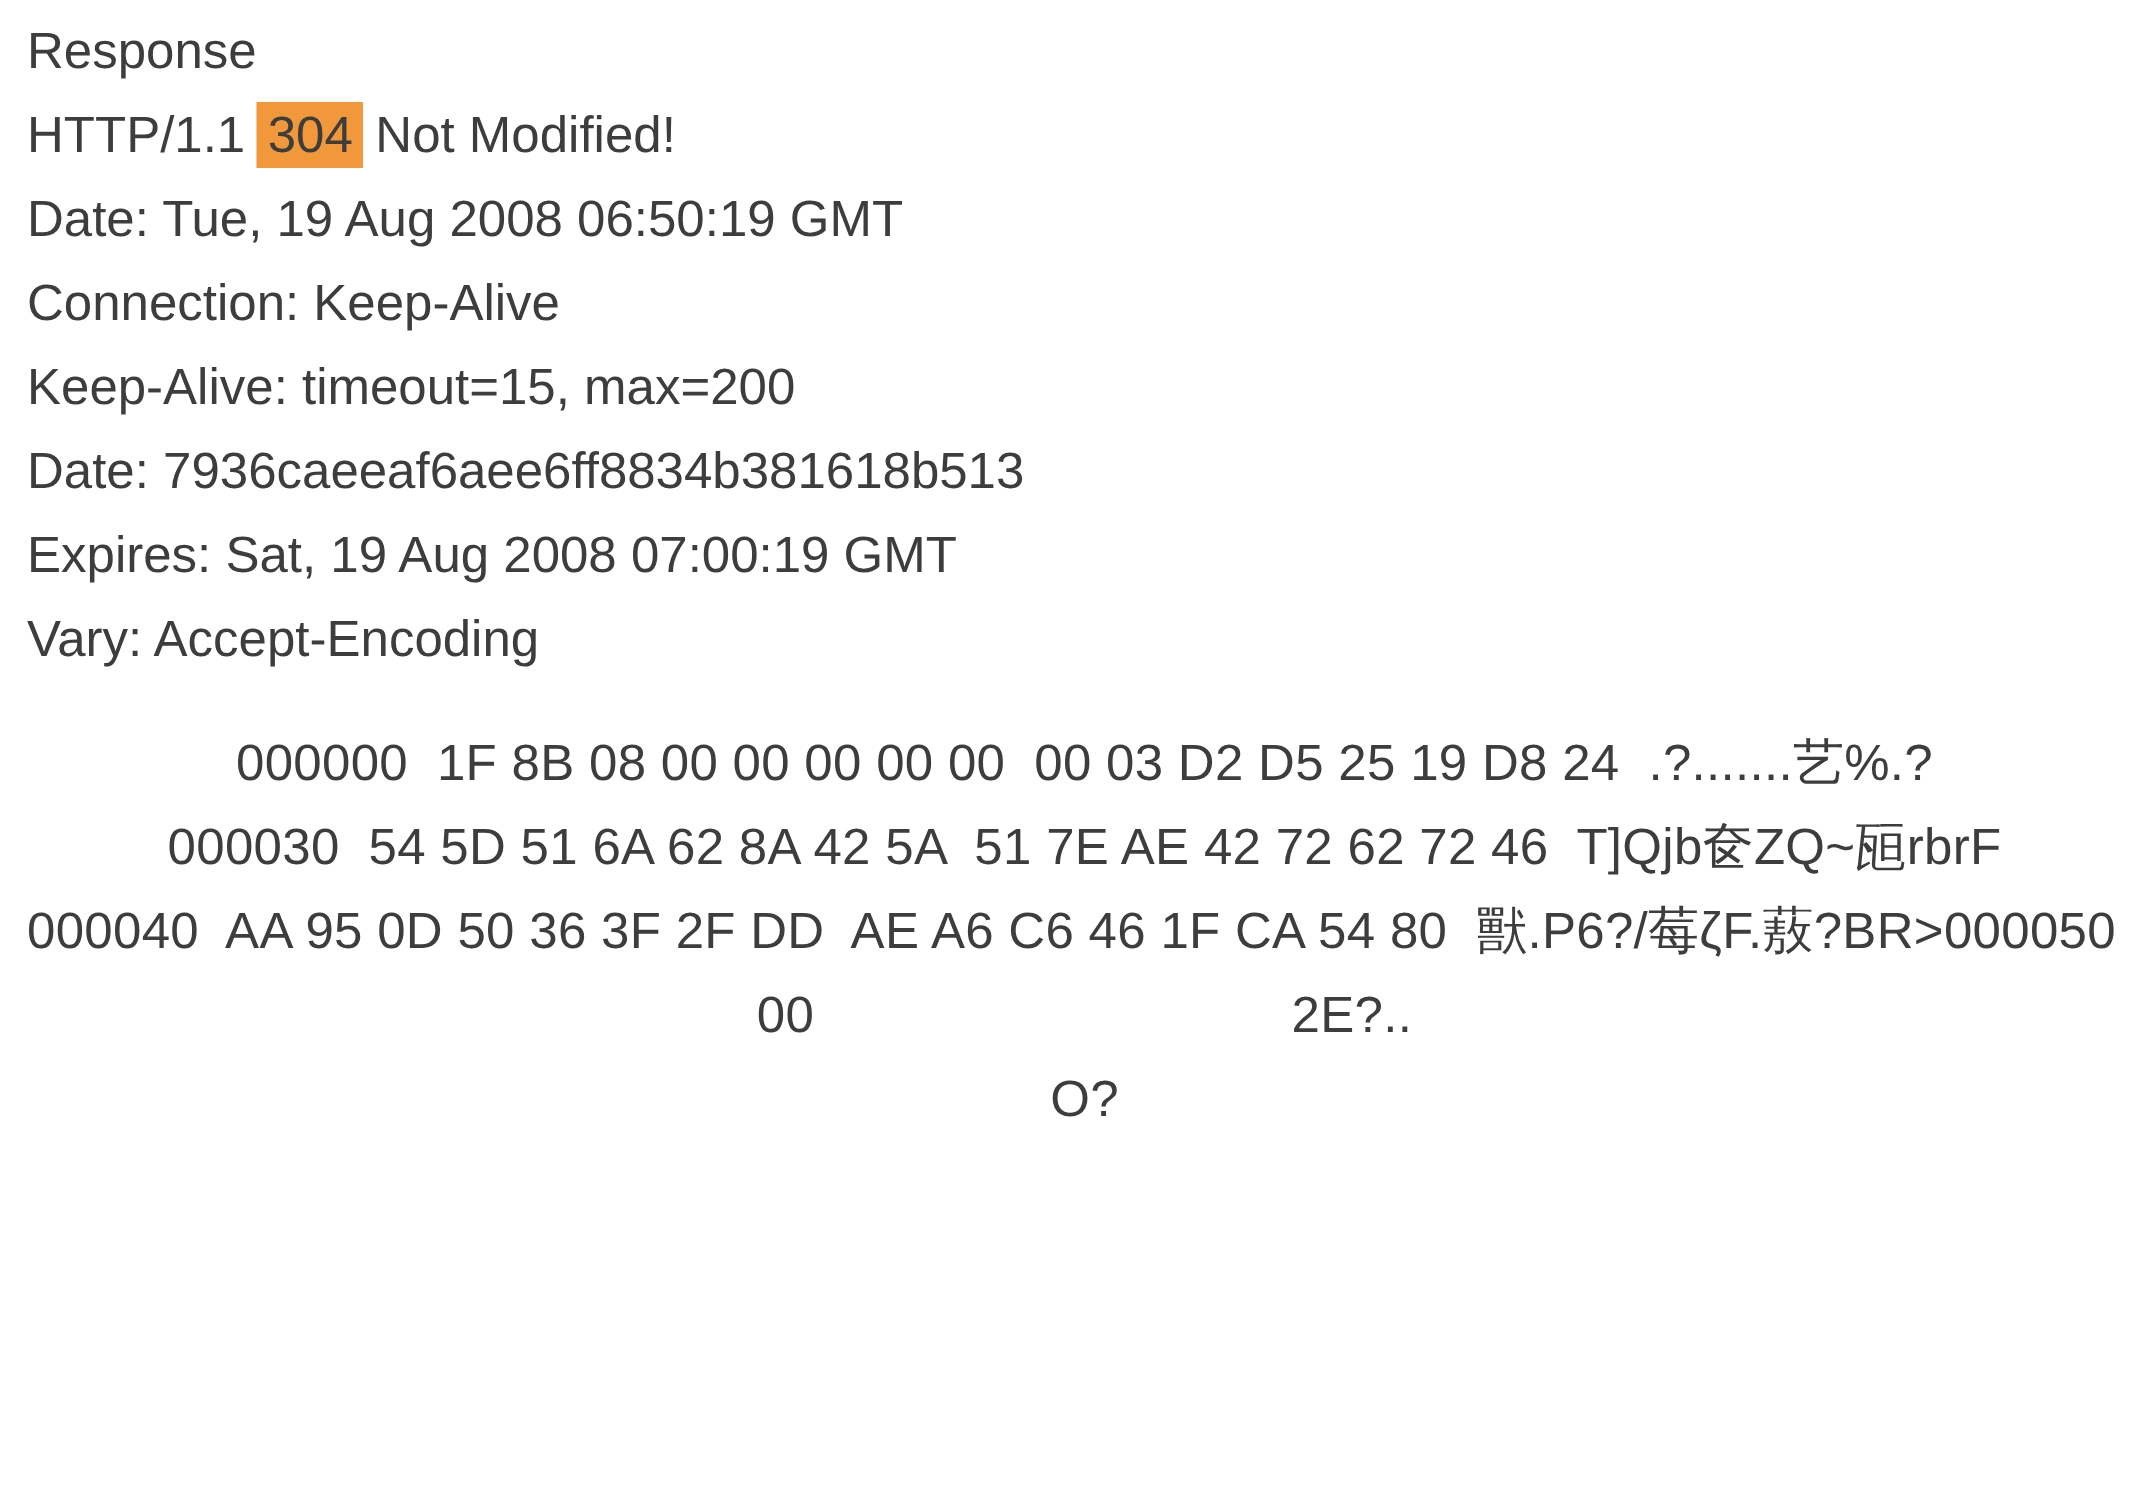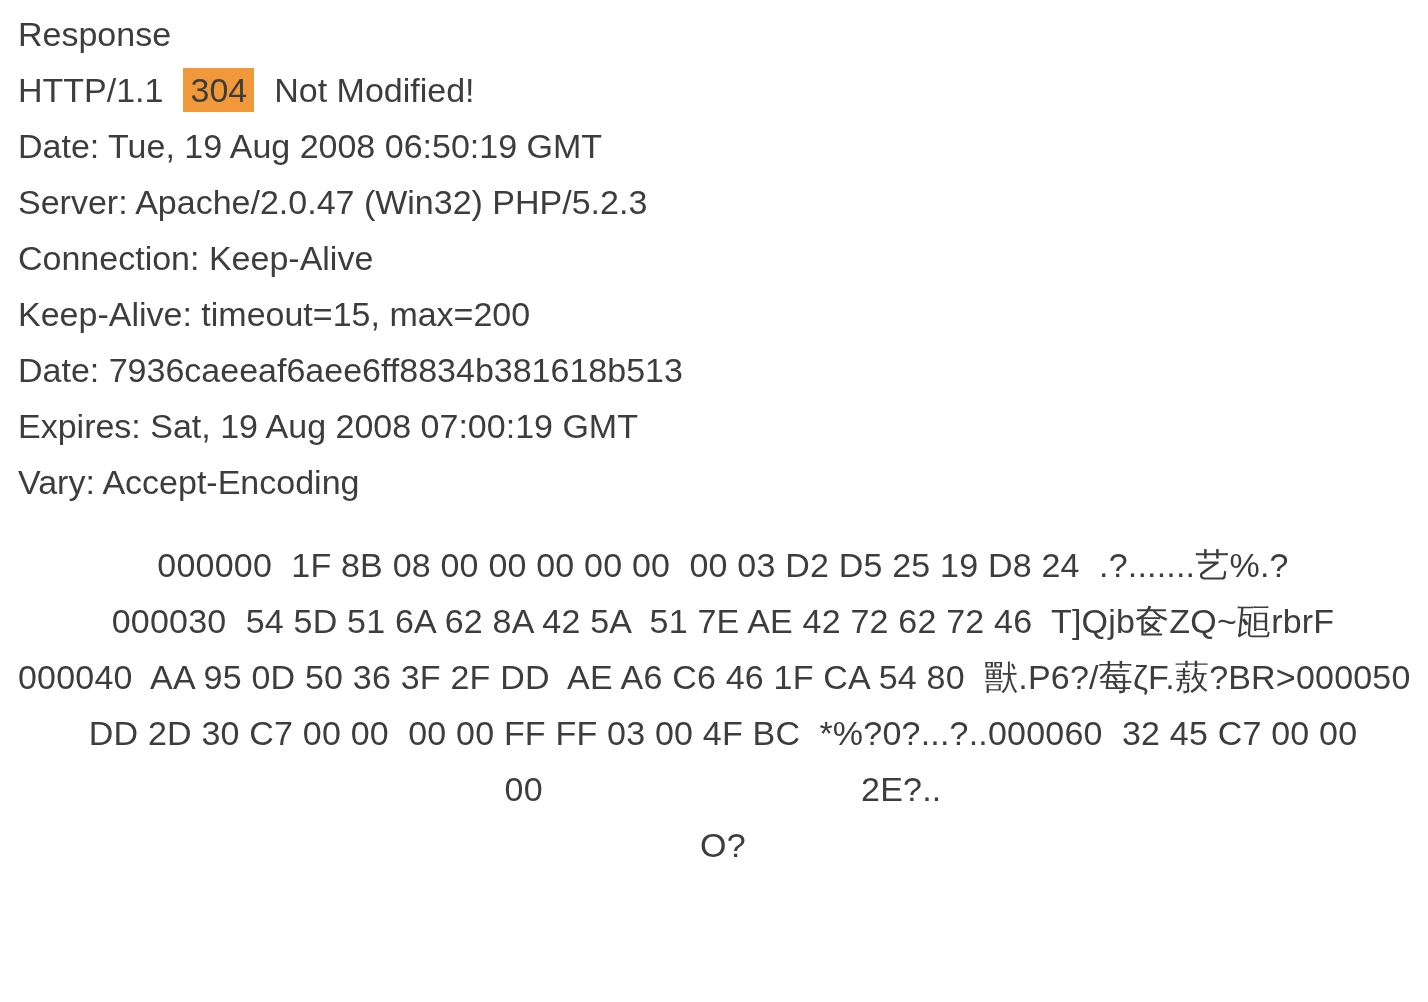--- a/index.html
+++ b/index.html
@@ -22,49 +22,47 @@
     -webkit-font-smoothing: antialiased;
   }
   .line {
     white-space: pre;
     height: 56px;
   }
   .hl {
     background: #f0983a;
     color: #3d3d3d;
     padding: 3px 7px;
-    margin: 0 20px;
+    margin: 0 8px;
   }
   .hexdump {
     margin-top: 27px;
   }
   .hex {
     letter-spacing: 0.2px;
     text-align: center;
   }
 </style>
 </head>
 <body>
 
 <div class="panel">
 
   <div class="line">Response</div>
 
   <div class="line"><span>HTTP/1.1</span><span class="hl">304</span><span>Not Modified!</span></div>
 
   <div class="line">Date: Tue, 19 Aug 2008 06:50:19 GMT</div>
-  <div class="line">Server: Apache/2.0.47 (Win32) PHP/5.2.3</div>
   <div class="line">Connection: Keep-Alive</div>
   <div class="line">Keep-Alive: timeout=15, max=200</div>
   <div class="line">Date: 7936caeeaf6aee6ff8834b381618b513</div>
   <div class="line">Expires: Sat, 19 Aug 2008 07:00:19 GMT</div>
   <div class="line">Vary: Accept-Encoding</div>
 
   <div class="hexdump">
     <div class="line hex">000000  1F 8B 08 00 00 00 00 00  00 03 D2 D5 25 19 D8 24  .?.......艺%.?</div>
     <div class="line hex">000030  54 5D 51 6A 62 8A 42 5A  51 7E AE 42 72 62 72 46  T]Qjb奁ZQ~瓸rbrF</div>
     <div class="line hex">000040  AA 95 0D 50 36 3F 2F DD  AE A6 C6 46 1F CA 54 80  獸.P6?/莓ζF.蔜?BR&gt;000050  2A</div>
-    <div class="line hex">DD 2D 30 C7 00 00  00 00 FF FF 03 00 4F BC  *%?0?...?..000060  32 45 C7 00 00</div>
     <div class="line hex">00                                 2E?..</div>
     <div class="line hex">O?</div>
   </div>
 
 </div>
 
 </body></html>

